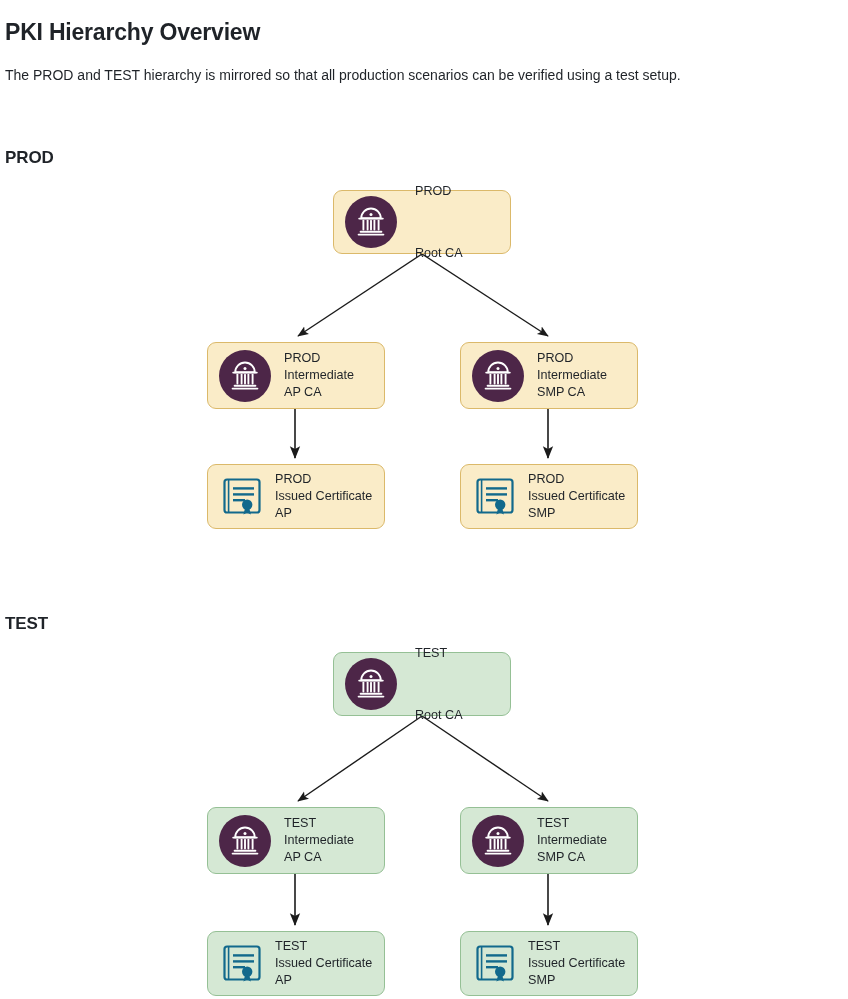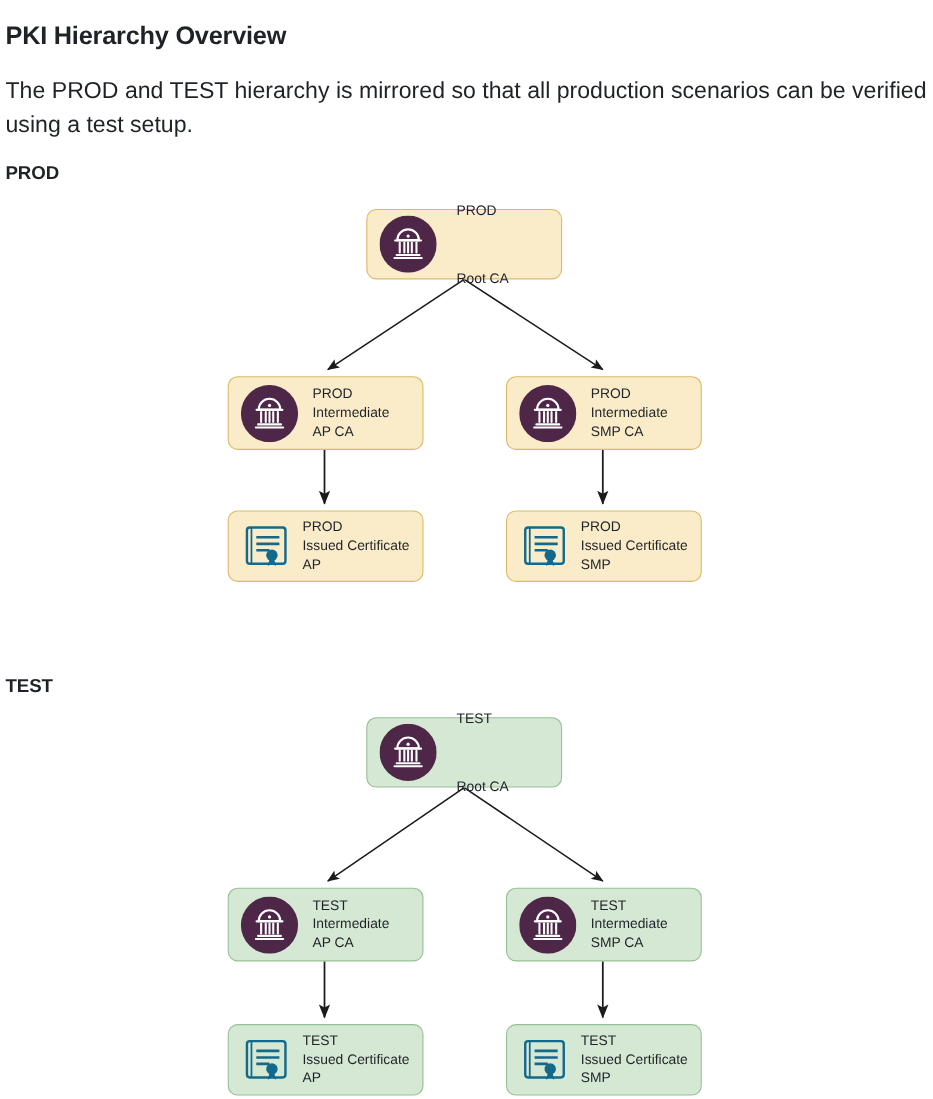--- a/index.html
+++ b/index.html
@@ -35,21 +35,21 @@
     letter-spacing: -0.2px;
     color: #1f2328;
     line-height: 30px;
   }
 
   .doc-paragraph {
     position: absolute;
     left: 5px;
     top: 46px;
     width: 840px;
-    font-size: 21px;
+    font-size: 14px;
     line-height: 31px;
     color: #1f2328;
   }
 
   .section-heading {
     position: absolute;
     left: 5px;
     font-size: 17px;
     font-weight: bold;
     color: #1f2328;

